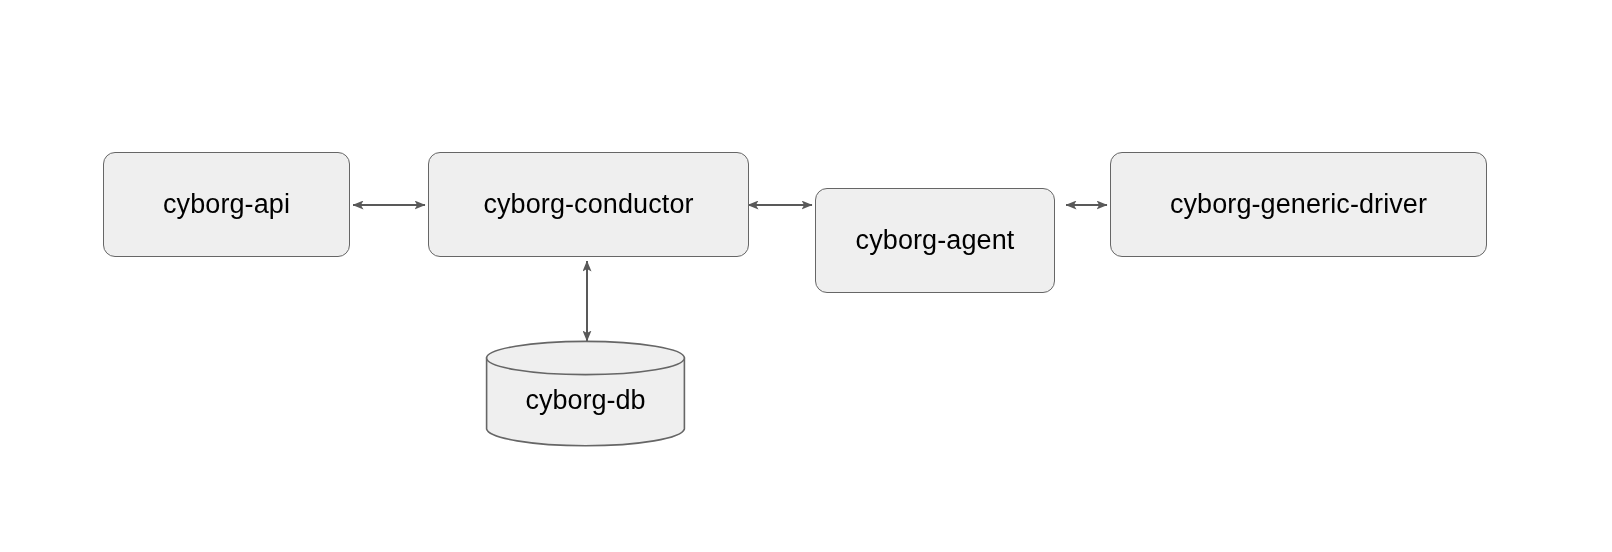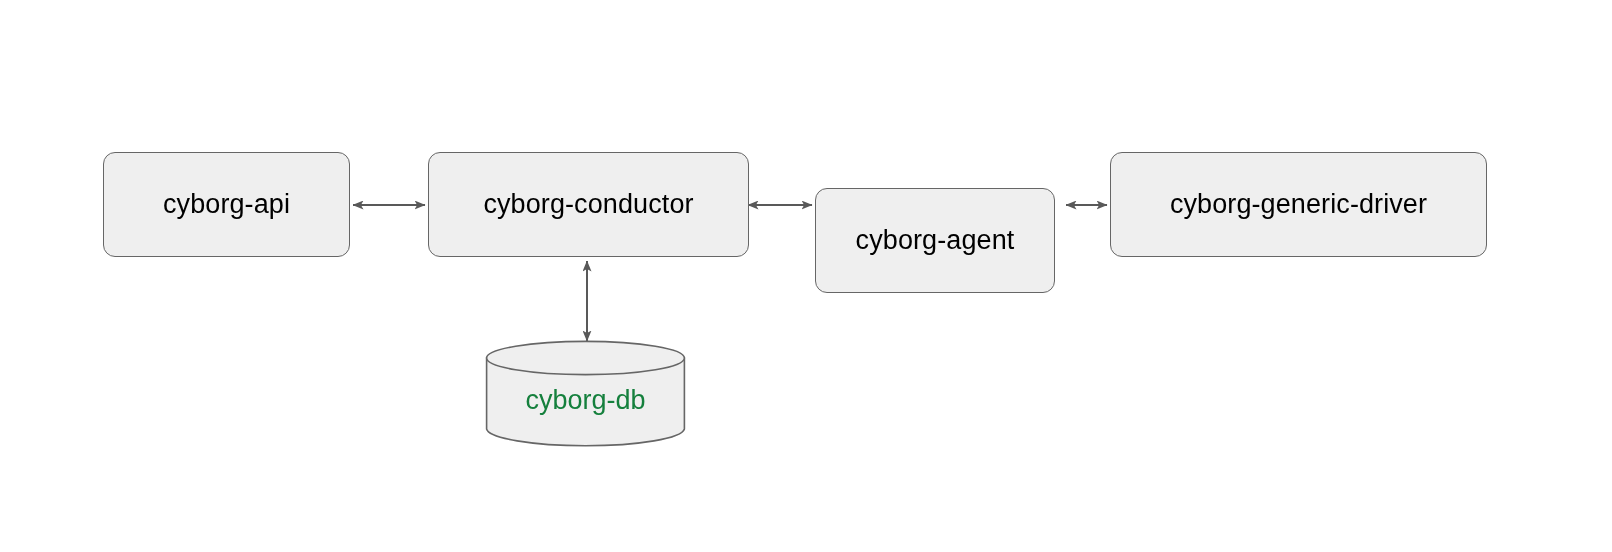--- a/index.html
+++ b/index.html
@@ -40,21 +40,21 @@
     align-items: center;
     justify-content: center;
   }
   .db-node svg {
     position: absolute;
     left: 0;
     top: 0;
   }
   .db-label {
     position: relative;
-    color: #15803d;
+    color: #000000;
     font-size: 27px;
     line-height: 1;
     white-space: nowrap;
     pointer-events: none;
   }
   .edge {
     position: absolute;
     left: 0;
     top: 0;
     overflow: visible;

